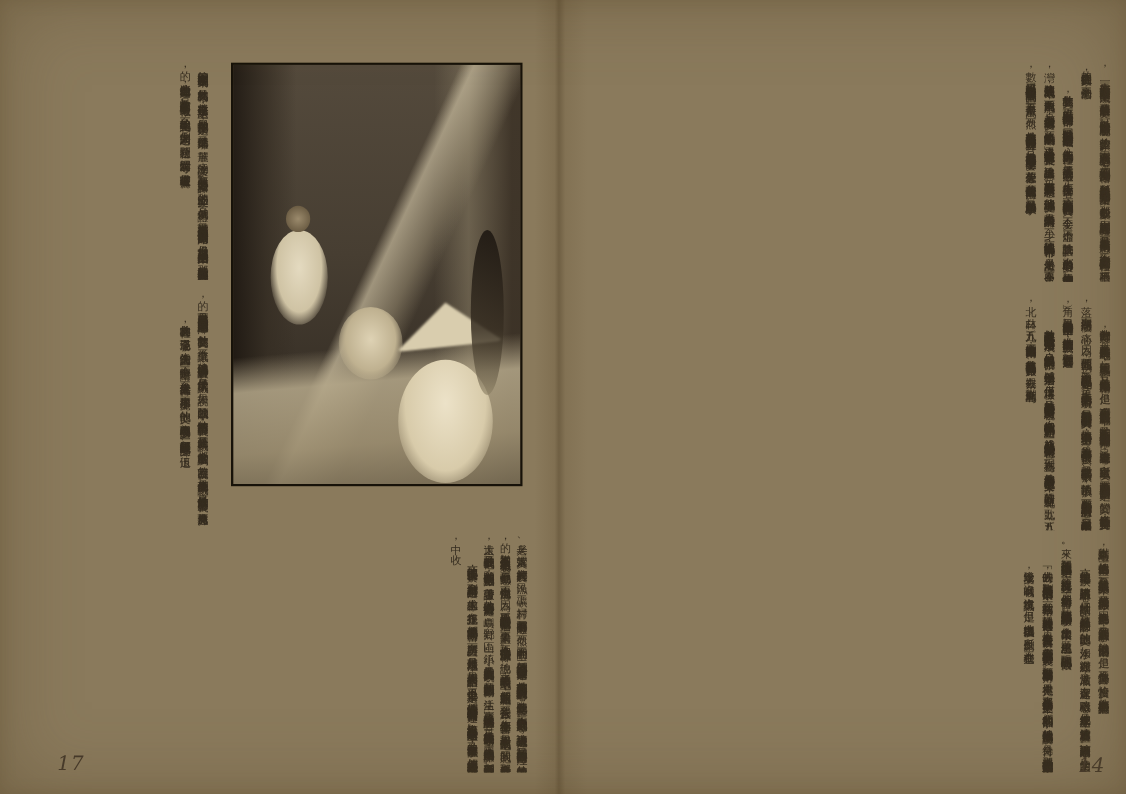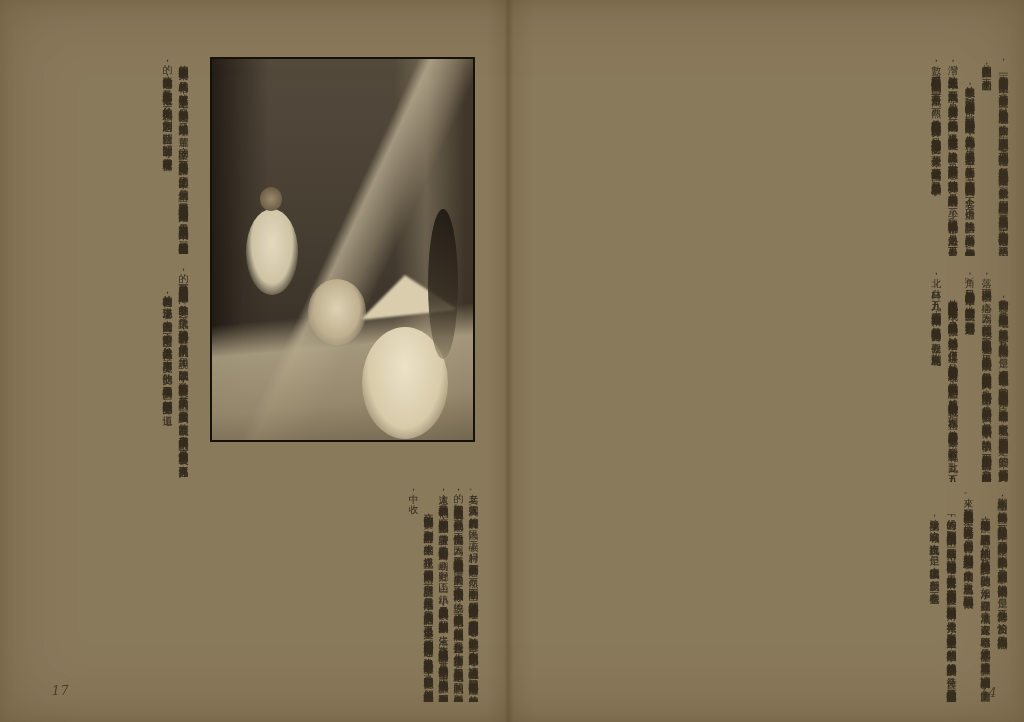--- a/index.html
+++ b/index.html
@@ -32,21 +32,21 @@
   }
   .vtext p{margin:0;padding:0;}
   .pi{text-indent:2.1em;}
   .pc{text-indent:0;}
   .bq{padding-top:27px;}
   .lh16{line-height:16px;}
   .lh15{line-height:15px;}
   .lh168{line-height:16.8px;}
   .lh17{line-height:17px;}
   .pagenum{
-    position:absolute;font-style:italic;font-size:12px;color:#45392a;
+    position:absolute;font-style:italic;font-size:18px;color:#45392a;
     font-family:"DejaVu Serif","Liberation Serif",serif;letter-spacing:1px;
   }
   
   .photo{
     position:absolute;left:210px;top:57px;width:261px;height:381px;
     border:2px solid #171209;
     background:
       
       linear-gradient(175deg, rgba(0,0,0,0) 66%, rgba(181,168,138,.85) 74%, rgba(158,144,114,.9) 88%, rgba(120,108,84,.9) 100%),
       

